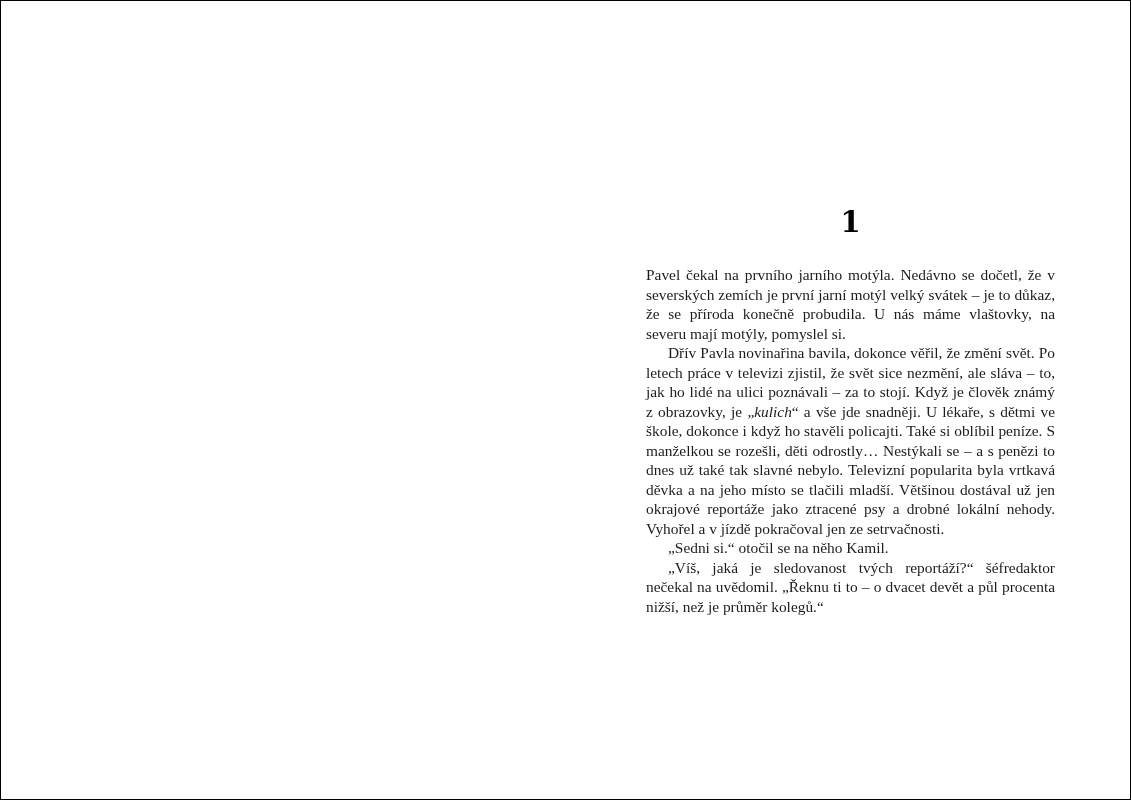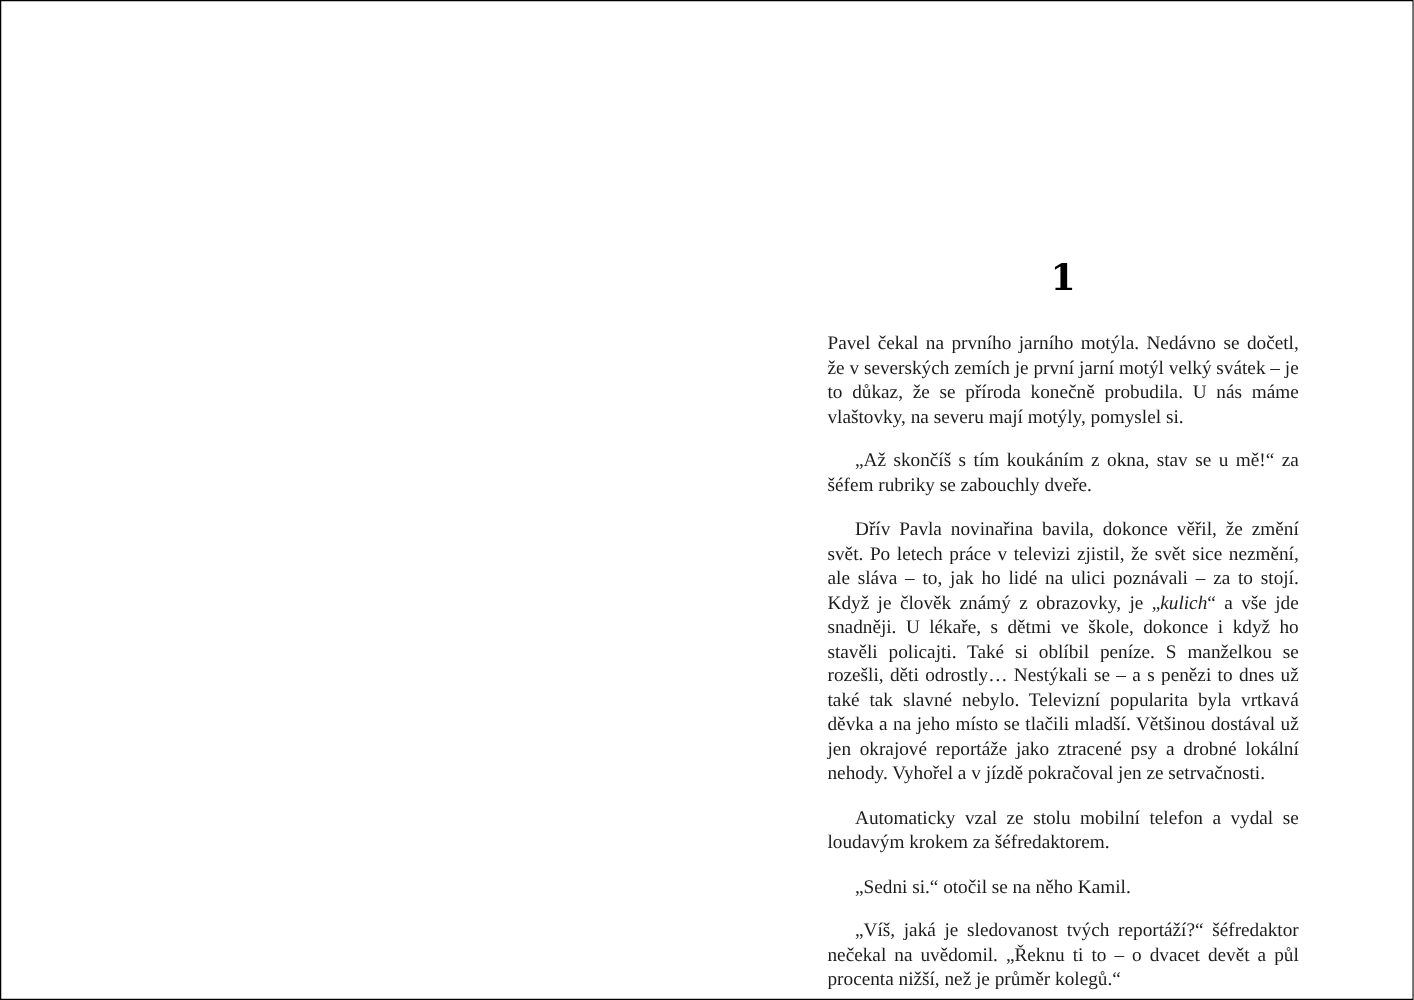--- a/index.html
+++ b/index.html
@@ -26,21 +26,21 @@
   }
   .chapter-number {
     margin: 0 0 26px 0;
     text-align: center;
     font-size: 29px;
     font-weight: bold;
     font-family: "DejaVu Serif", "Liberation Serif", serif;
     color: #000000;
   }
   .para {
-    margin: 16px;
+    margin: 0;
     font-size: 15.4px;
     line-height: 19.5px;
     text-align: justify;
     text-justify: inter-word;
     color: #1c1c1c;
   }
   .para.indent {
     text-indent: 22px;
   }
   .para em {
@@ -59,25 +59,23 @@
 <body>
 
 <div class="canvas">
 
   <div class="text-column">
 
     <h1 class="chapter-number">1</h1>
 
     <p class="para"><span>Pavel čekal na prvního jarního motýla. Nedávno se dočetl, že v severských zemích je první jarní motýl velký svátek – je to důkaz, že se příroda konečně probudila. U nás máme vlaštovky, na severu mají motýly, pomyslel si.</span></p>
 
-    <p class="para indent"><span>„Až skončíš s tím koukáním z okna, stav se u mě!“ za šéfem rubriky se zabouchly dveře.</span></p>
 
     <p class="para indent"><span>Dřív Pavla novinařina bavila, dokonce věřil, že změní svět. Po letech práce v televizi zjistil, že svět sice nezmění, ale sláva – to, jak ho lidé na ulici poznávali – za to stojí. Když je člověk známý z obrazovky, je „</span><em>kulich</em><span>“ a vše jde snadněji. U lékaře, s dětmi ve škole, dokonce i když ho stavěli policajti. Také si oblíbil peníze. S manželkou se rozešli, děti odrostly… Nestýkali se – a s penězi to dnes už také tak slavné nebylo. Televizní popularita byla vrtkavá děvka a na jeho místo se tlačili mladší. Většinou dostával už jen okrajové reportáže jako ztracené psy a drobné lokální nehody. Vyhořel a v jízdě pokračoval jen ze setrvačnosti.</span></p>
 
-    <p class="para indent"><span>Automaticky vzal ze stolu mobilní telefon a vydal se loudavým krokem za šéfredaktorem.</span></p>
 
     <p class="para indent"><span>„Sedni si.“ otočil se na něho Kamil.</span></p>
 
 
     <p class="para indent"><span>„Víš, jaká je sledovanost tvých reportáží?“ šéfredaktor nečekal na uvědomil. „Řeknu ti to – o dvacet devět a půl procenta nižší, než je průměr kolegů.“</span></p>
 
   </div>
 
 
 </div>

